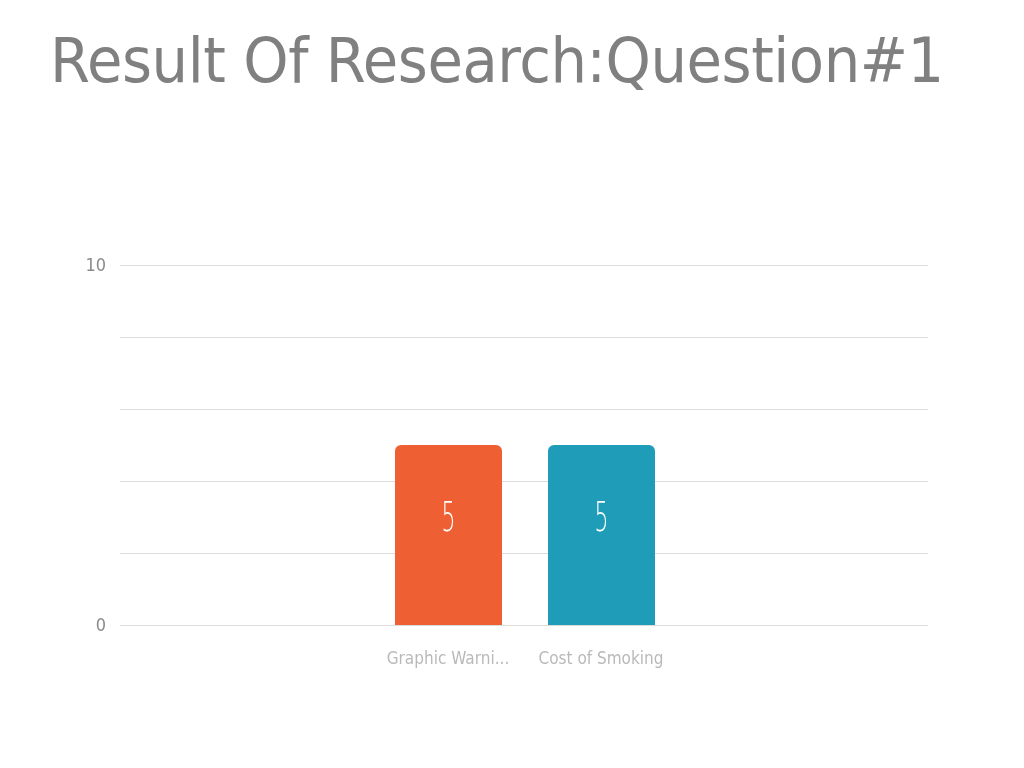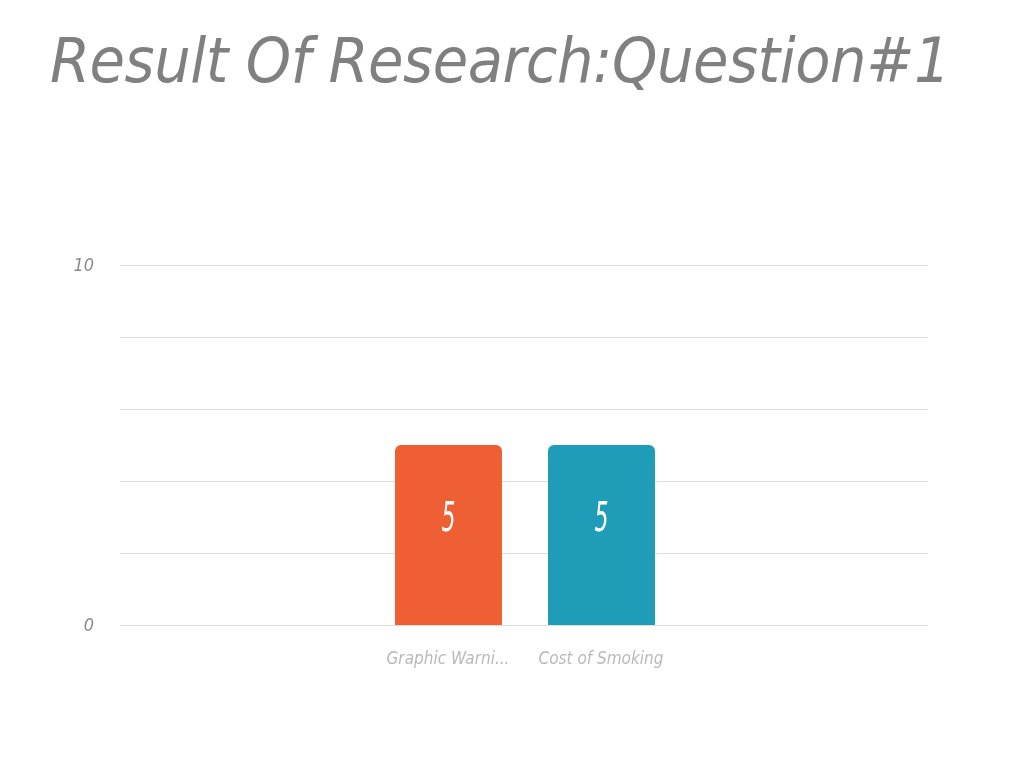--- a/index.html
+++ b/index.html
@@ -12,21 +12,20 @@
     background: #ffffff;
     font-family: "Liberation Sans", sans-serif;
     overflow: hidden;
   }
 
   #slide {
     position: relative;
     width: 1024px;
     height: 768px;
     background: #ffffff;
-    font-style: italic;
   }
 
   
   #chart-title {
     position: absolute;
     left: 50px;
     top: 28px;
     font-family: "DejaVu Sans", sans-serif;
     font-size: 62px;
     font-weight: 400;
@@ -63,21 +62,21 @@
     text-align: right;
     font-family: "DejaVu Sans", sans-serif;
     font-size: 17px;
     color: #8a8a8a;
     transform: translateY(-50%) scaleX(0.95);
     transform-origin: right center;
     white-space: nowrap;
   }
   #y-axis-labels {
     position: absolute;
-    left: 32px;
+    left: 44px;
     top: 265px;
     width: 62px;
     height: 360px;
   }
 
   
   .bar {
     position: absolute;
     bottom: 0;
     border-radius: 6px 6px 0 0;

